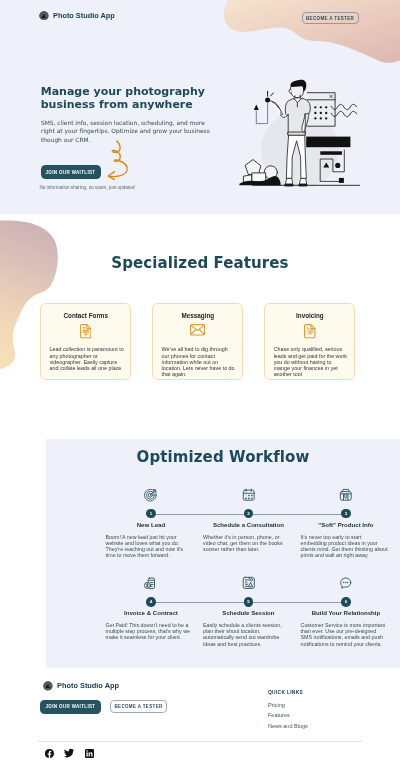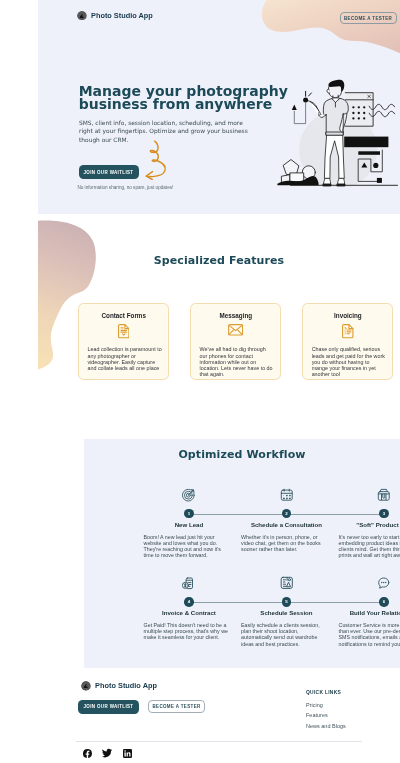--- a/index.html
+++ b/index.html
@@ -1,40 +1,40 @@
 <!DOCTYPE html>
 <html><head>
 <meta charset="utf-8">
 <style>
   * { box-sizing: border-box; margin:0; padding:0; }
   html,body { width:400px; height:763px; }
   body { font-family:"DejaVu Sans", sans-serif; background:#fff; overflow:hidden; }
-  .page { position:relative; width:400px; height:763px; overflow:hidden; background:#fff;padding-left:38px; }
+  .page { position:relative; width:400px; height:763px; overflow:hidden; background:#fff; }
   
   .hero { position:relative; height:214px; background:#eef1f9; overflow:hidden; }
   .hero-blob { position:absolute; top:0; left:223px; width:177px; height:70px; }
   .topbar { position:absolute; top:0; left:0; right:0; height:36px; z-index:5; }
   .brand { position:absolute; left:39px; top:10.5px; display:flex; align-items:center; gap:4.2px; }
   .brand-logo { width:9.8px; height:9.8px; border-radius:50%; position:relative; overflow:hidden; flex:none; }
   .brand-logo svg { position:absolute; inset:0; width:100%; height:100%; }
   .brand-name { font-family:"Liberation Sans",sans-serif; font-size:7.36px; font-weight:700; color:#16394d; white-space:nowrap; }
   .btn-outline { display:flex; align-items:center; justify-content:center; border:0.9px solid #8d9ba5; border-radius:4px; background:transparent; color:#2d4f5d; font-family:"Liberation Sans",sans-serif; font-size:4.5px; font-weight:700; letter-spacing:0.35px; white-space:nowrap; }
   .topbar > .btn-outline { position:absolute; left:301.5px; top:12.3px; width:57.2px; height:12px; }
   .hero-inner { position:relative; z-index:3; padding:0; }
-  h1.hero-title { position:absolute; left:40.7px; top:84.7px; font-size:14px; line-height:13.7px; font-weight:700; color:#1d4a58; letter-spacing:0px; }
+  h1.hero-title { position:absolute; left:40.7px; top:84.7px; font-size:11px; line-height:13.7px; font-weight:700; color:#1d4a58; letter-spacing:0px; }
   p.hero-sub { position:absolute; left:41px; top:118.5px; font-size:5.9px; line-height:8.75px; color:#3c4a52; width:170px; }
   .btn-fill { position:absolute; left:40.5px; top:165px; width:60px; height:14.3px; background:#24525f; border-radius:4.5px; color:#fff; font-family:"Liberation Sans",sans-serif; font-size:4.5px; font-weight:700; letter-spacing:0.35px; border:none; white-space:nowrap; display:flex; align-items:center; justify-content:center; }
   .hero-note { position:absolute; left:39.4px; top:185.2px; font-family:"Liberation Sans",sans-serif; font-size:4.65px; color:#5d6b74; }
   .squiggle { position:absolute; left:107px; top:140px; z-index:4; }
   .hero-art { position:absolute; left:238px; top:62px; z-index:2; }
 
   
   .features { position:relative; height:225px; background:#fff; overflow:hidden; }
   .feat-blob { position:absolute; left:0px; top:1px; }
-  .sec-title { position:absolute; left:0; right:0; text-align:center; z-index:3; font-size:11px; font-weight:700; color:#1d4a58; letter-spacing:0.1px; }
+  .sec-title { position:absolute; left:0; right:0; text-align:center; z-index:3; font-size:15px; font-weight:700; color:#1d4a58; letter-spacing:0.1px; }
   .features .sec-title { top:39.5px; }
   .feat-row { position:absolute; z-index:3; left:40.3px; top:88.8px; display:flex; gap:21.2px; }
   .feat-card { width:90.9px; height:77.2px; background:#fefaee; border:1px solid #f5dcb0; border-radius:5.5px; text-align:center; position:relative; }
   .feat-card h3 { position:absolute; left:0; right:0; top:8.1px; font-family:"Liberation Sans",sans-serif; font-size:6.3px; font-weight:700; color:#1d1e22; }
   .feat-ico { position:absolute; left:0; right:0; top:20.5px; display:flex; justify-content:center; }
   .feat-card p { position:absolute; left:8.2px; right:6.2px; top:42.6px; font-family:"Liberation Sans",sans-serif; font-size:5.36px; line-height:6.25px; color:#35373c; text-align:left; }
 
   
   .workflow { position:relative; height:229px; background:#eef1f9; overflow:hidden;margin-left:46px; }
   .work-blob { position:absolute; left:355px; top:36px; }

